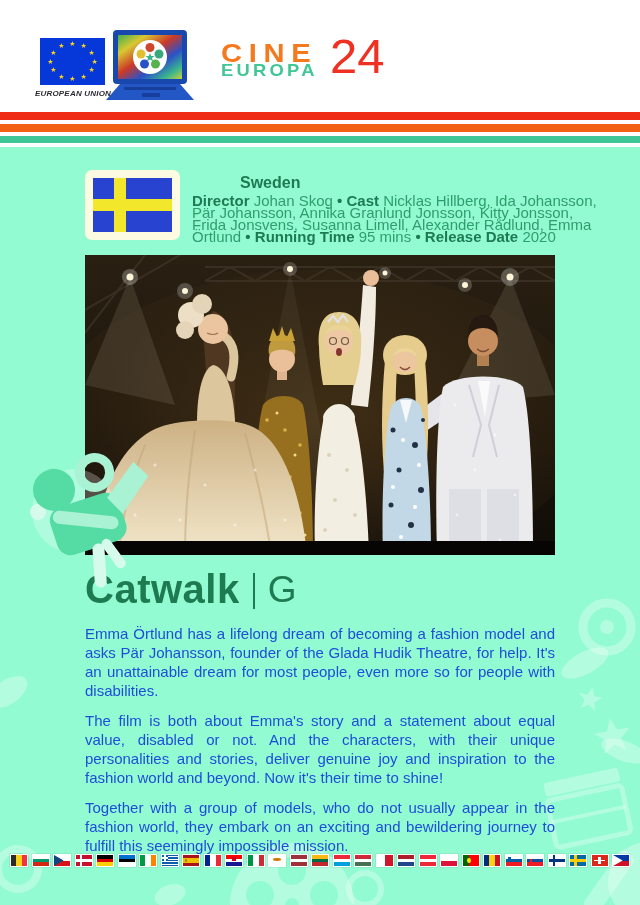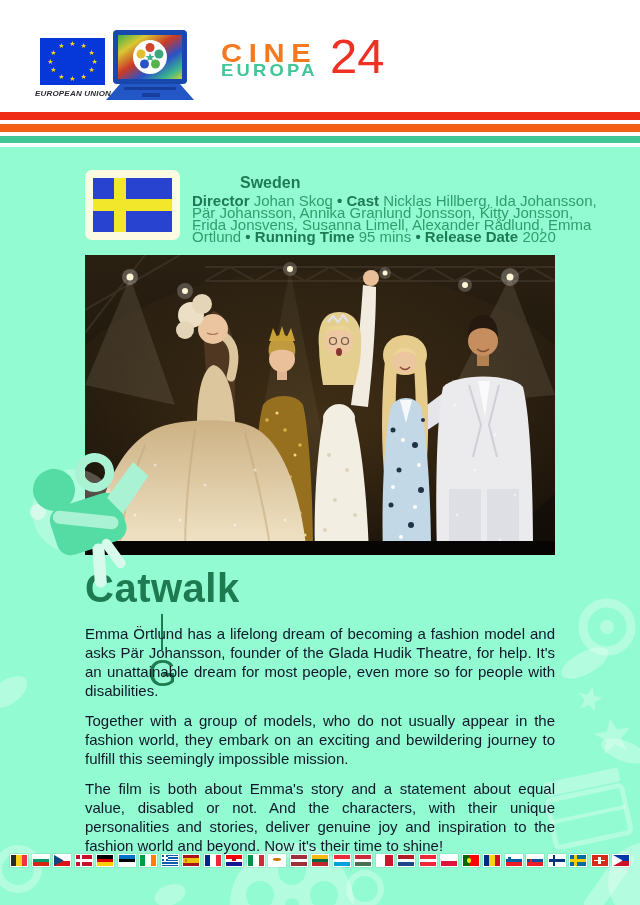--- a/index.html
+++ b/index.html
@@ -32,27 +32,27 @@
   .se-v{position:absolute;left:21px;top:0;width:12px;height:54px;background:#F2E72B;}
   .country{position:absolute;left:192px;top:27px;font-size:16px;font-weight:bold;color:#1D7A52;z-index:2;margin-left:48px;}
   .film-meta{position:absolute;left:192px;top:48px;width:412px;font-size:15px;line-height:12px;
              color:#2F9E6E;z-index:2;}
   .film-meta b{color:#1D7A52;}
   .film-meta .sep{color:#1D7A52;font-weight:bold;}
   
   .photo{position:absolute;left:85px;top:108px;width:470px;height:300px;z-index:1;}
   .camera-decor{position:absolute;left:12px;top:300px;z-index:3;}
   
-  .title-row{position:absolute;left:85px;top:419px;display:flex;align-items:center;z-index:2;flex-direction:column;}
+  .title-row{position:absolute;left:85px;top:419px;display:flex;align-items:center;z-index:2;}
   .film-title{font-size:40px;font-weight:bold;color:#1E7B51;letter-spacing:0.5px;line-height:1.1;}
   .title-div{width:2px;height:36px;background:#1E7B51;margin:4px 13px 0 13px;}
   .film-rating{font-size:37px;color:#1E7B51;margin-top:3px;}
   
   .synopsis{position:absolute;left:85px;top:477px;width:470px;font-size:15px;line-height:19px;
-            text-align:justify;color:#0f172a;z-index:2;}
+            text-align:justify;color:#1d4ed8;z-index:2;}
   .synopsis p{margin:0 0 11px 0;}
   
   .flags-row{position:absolute;left:10px;top:707px;width:620px;display:flex;
              justify-content:space-between;z-index:2;}
   .flag{position:relative;width:16px;height:11px;border:1px solid #fff;overflow:hidden;
         box-shadow:0 0 1px rgba(0,0,0,0.35);flex:none;}
 </style>
 </head>
 <body>
 
@@ -339,22 +339,22 @@
     </svg>
 
     <div class="title-row">
       <span class="film-title">Catwalk</span>
       <span class="title-div"></span>
       <span class="film-rating">G</span>
     </div>
 
     <div class="synopsis">
       <p>Emma Örtlund has a lifelong dream of becoming a fashion model and asks Pär Johansson, founder of the Glada Hudik Theatre, for help. It's an unattainable dream for most people, even more so for people with disabilities.</p>
+      <p>The film is both about Emma's story and a statement about equal value, disabled or not. And the characters, with their unique personalities and stories, deliver genuine joy and inspiration to the fashion world and beyond. Now it's their time to shine!</p>
       <p>Together with a group of models, who do not usually appear in the fashion world, they embark on an exciting and bewildering journey to fulfill this seemingly impossible mission.</p>
-      <p>The film is both about Emma's story and a statement about equal value, disabled or not. And the characters, with their unique personalities and stories, deliver genuine joy and inspiration to the fashion world and beyond. Now it's their time to shine!</p>
     </div>
 
     <div class="flags-row">
         <div class="flag" style="background: linear-gradient(to right, rgb(45, 41, 38) 0%, rgb(45, 41, 38) 33.3333%, rgb(247, 209, 23) 33.3333%, rgb(247, 209, 23) 66.6667%, rgb(239, 51, 64) 66.6667%, rgb(239, 51, 64) 100%);"></div>
         <div class="flag" style="background: linear-gradient(rgb(255, 255, 255) 0%, rgb(255, 255, 255) 33.3333%, rgb(0, 150, 110) 33.3333%, rgb(0, 150, 110) 66.6667%, rgb(214, 38, 18) 66.6667%, rgb(214, 38, 18) 100%);"></div>
         <div class="flag" style="background: linear-gradient(rgb(255, 255, 255) 0%, rgb(255, 255, 255) 50%, rgb(215, 20, 26) 50%, rgb(215, 20, 26) 100%);">
           <div style="left: 0px; top: 0px; width: 60%; height: 100%; background: rgb(17, 69, 126); clip-path: polygon(0px 0px, 100% 50%, 0px 100%); position: absolute;"></div>
         </div>
         <div class="flag" style="background: rgb(200, 16, 46);">
           <div style="left: 26%; top: 0px; width: 17%; height: 100%; background: rgb(255, 255, 255); position: absolute;"></div>

